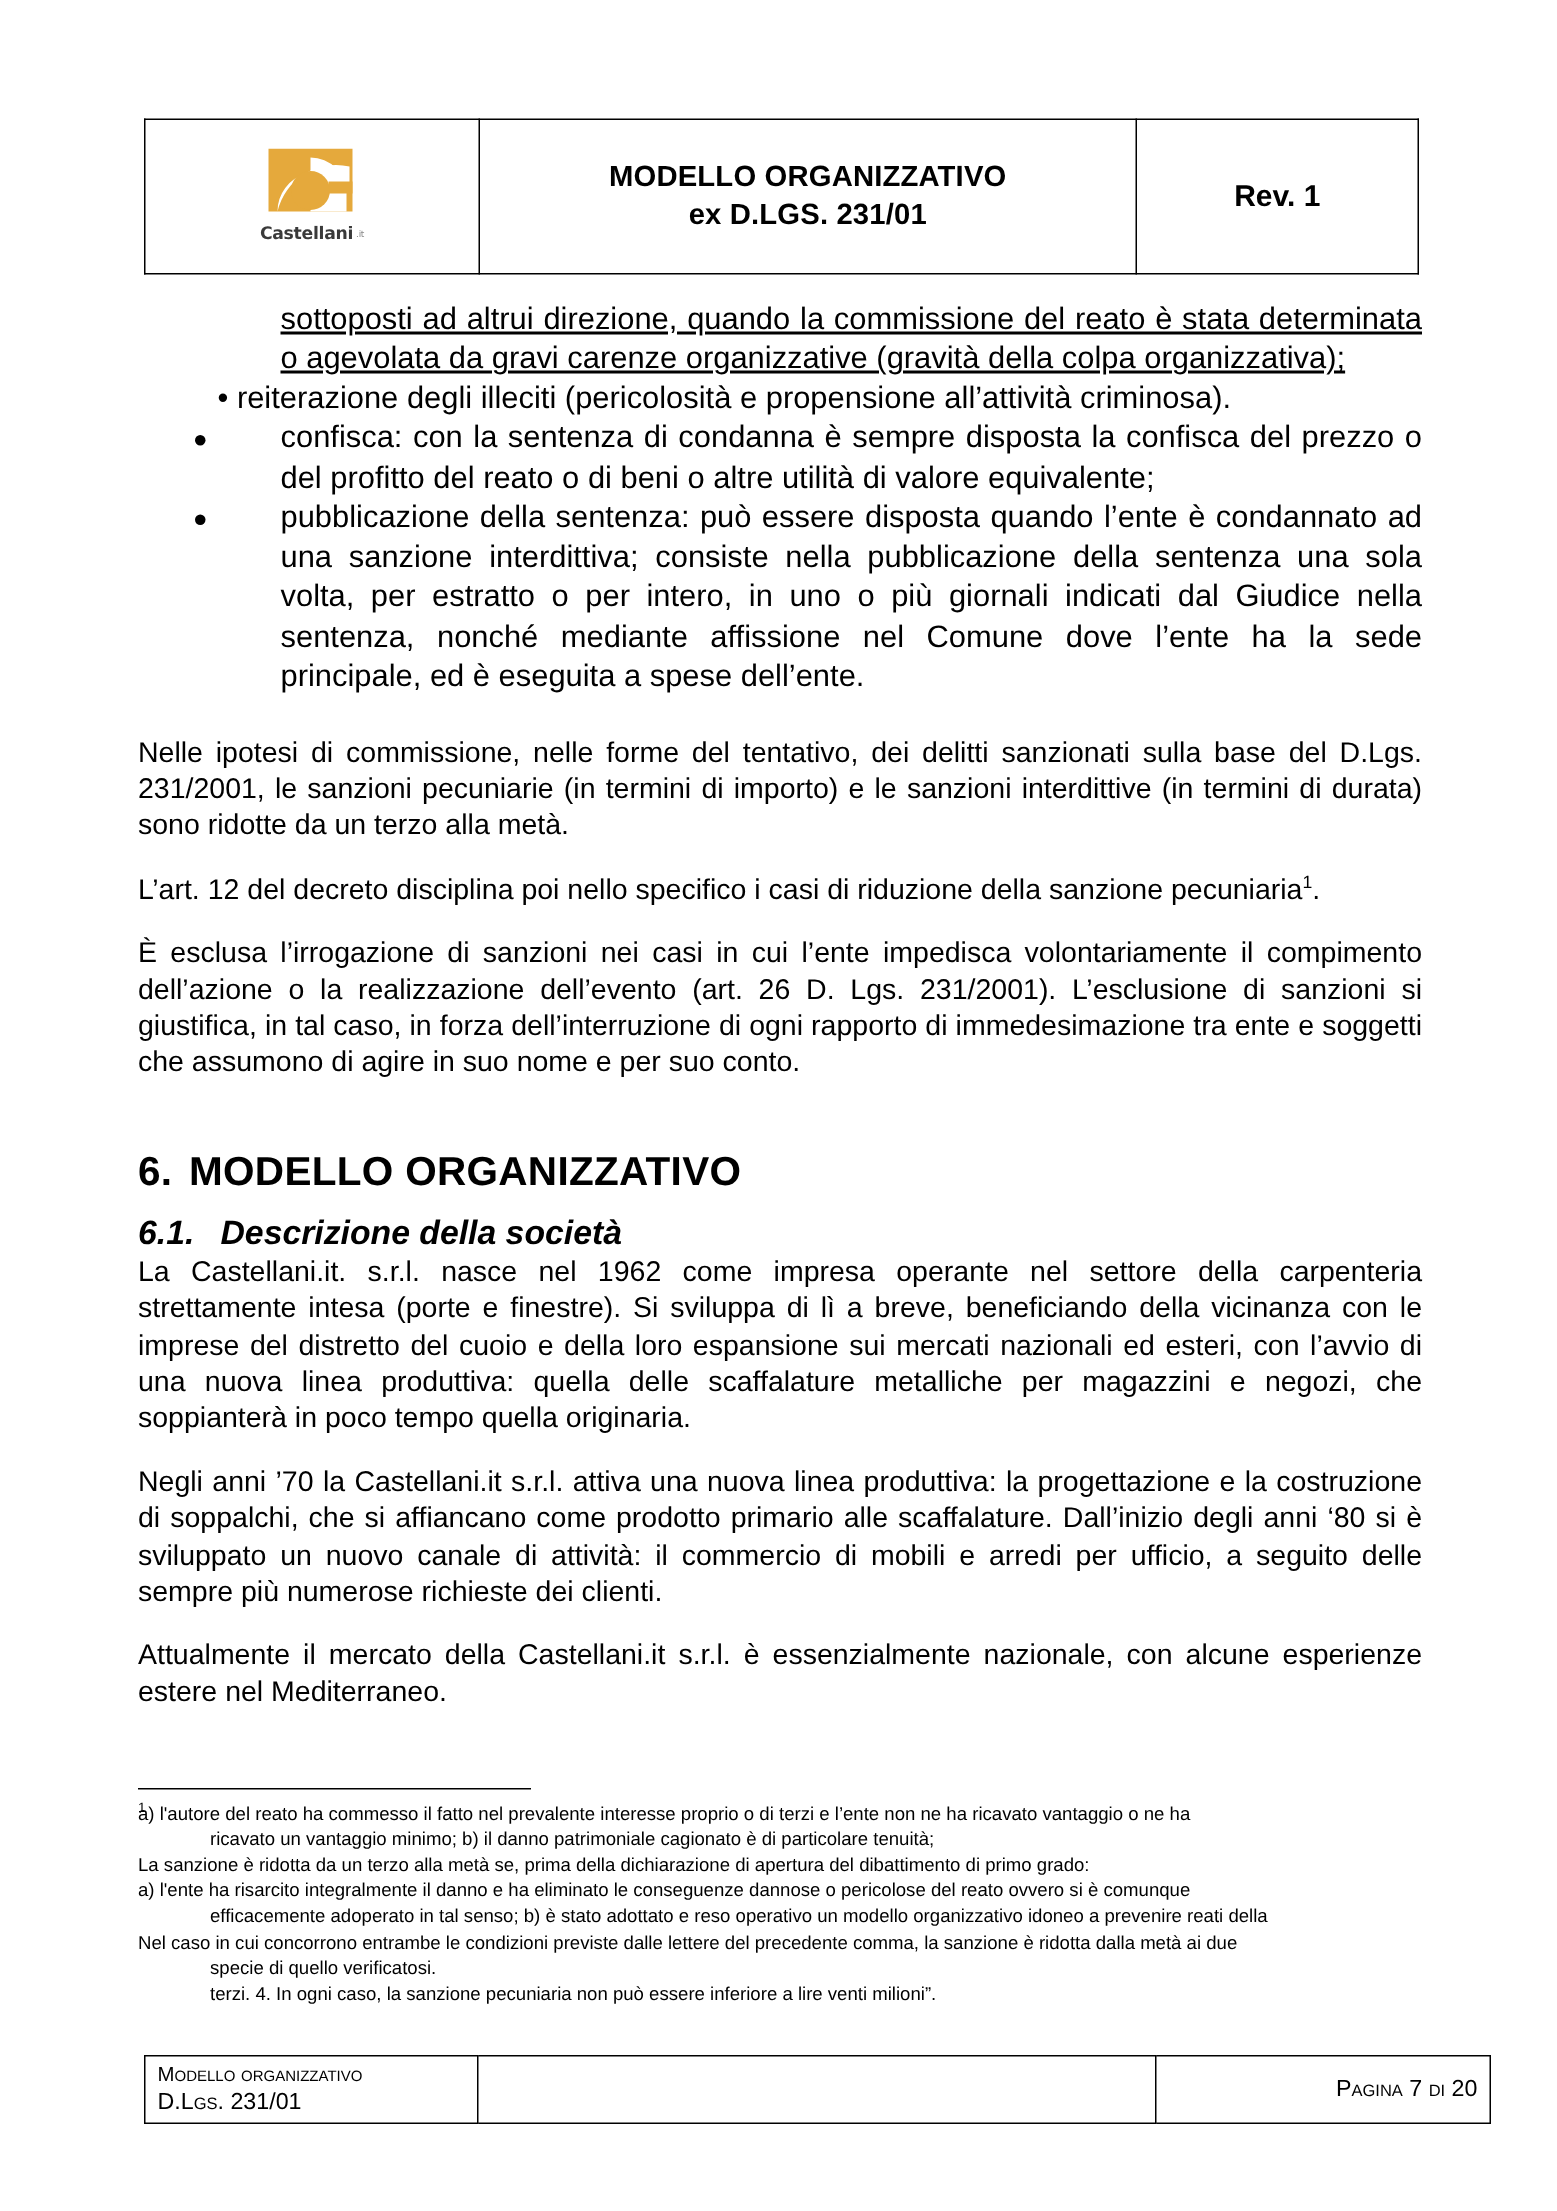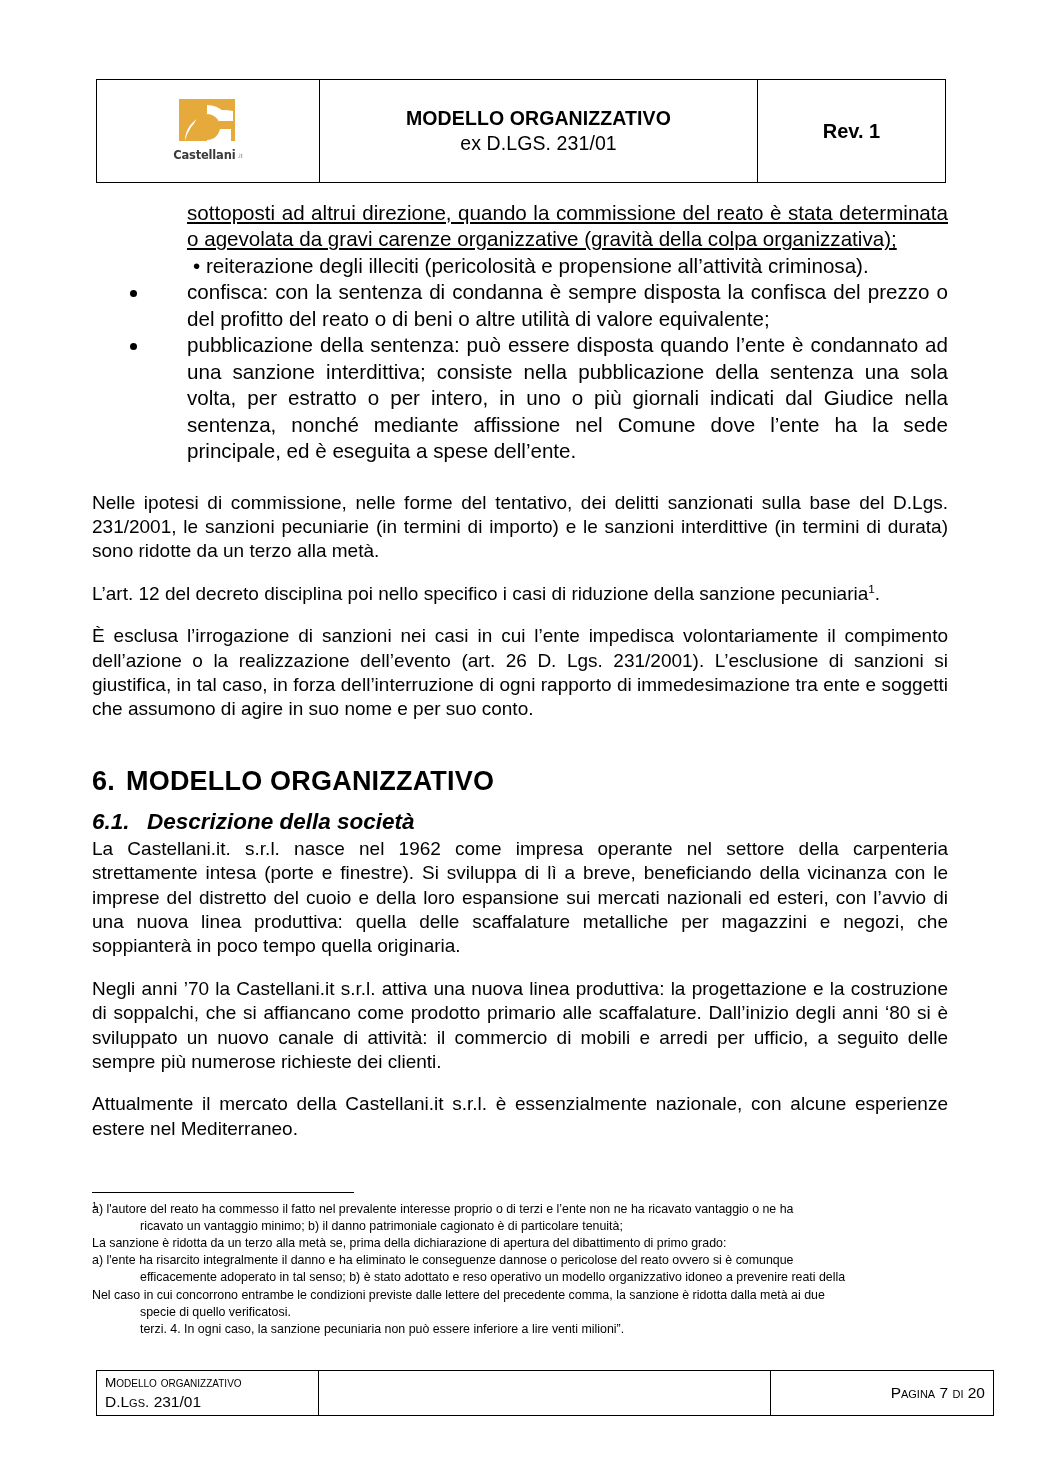--- a/index.html
+++ b/index.html
@@ -72,21 +72,21 @@
   }
 
   .hdr-title-1 {
     font-size: 19.5px;
     font-weight: 700;
     line-height: 1.28;
     letter-spacing: 0.1px;
   }
   .hdr-title-2 {
     font-size: 19.5px;
-    font-weight: 400;
+    font-weight: 700;
     line-height: 1.28;
     letter-spacing: 0.1px;
   }
   .hdr-rev {
     font-size: 20px;
     font-weight: 700;
   }
 
   
   .content {
@@ -108,21 +108,21 @@
   .para.tight { margin-bottom: 0; }
 
   .indent-block {
     margin-left: 95px;
     font-size: 20.6px;
     line-height: 1.285;
     text-align: justify;
     text-decoration: underline;
   }
   .sub-bullet {
-    margin-left: 101px;
+    margin-left: 53px;
     font-size: 20.6px;
     line-height: 1.285;
     text-align: left;
   }
 
   ul.bullets {
     list-style: none;
     padding: 0;
     margin: 0;
   }

